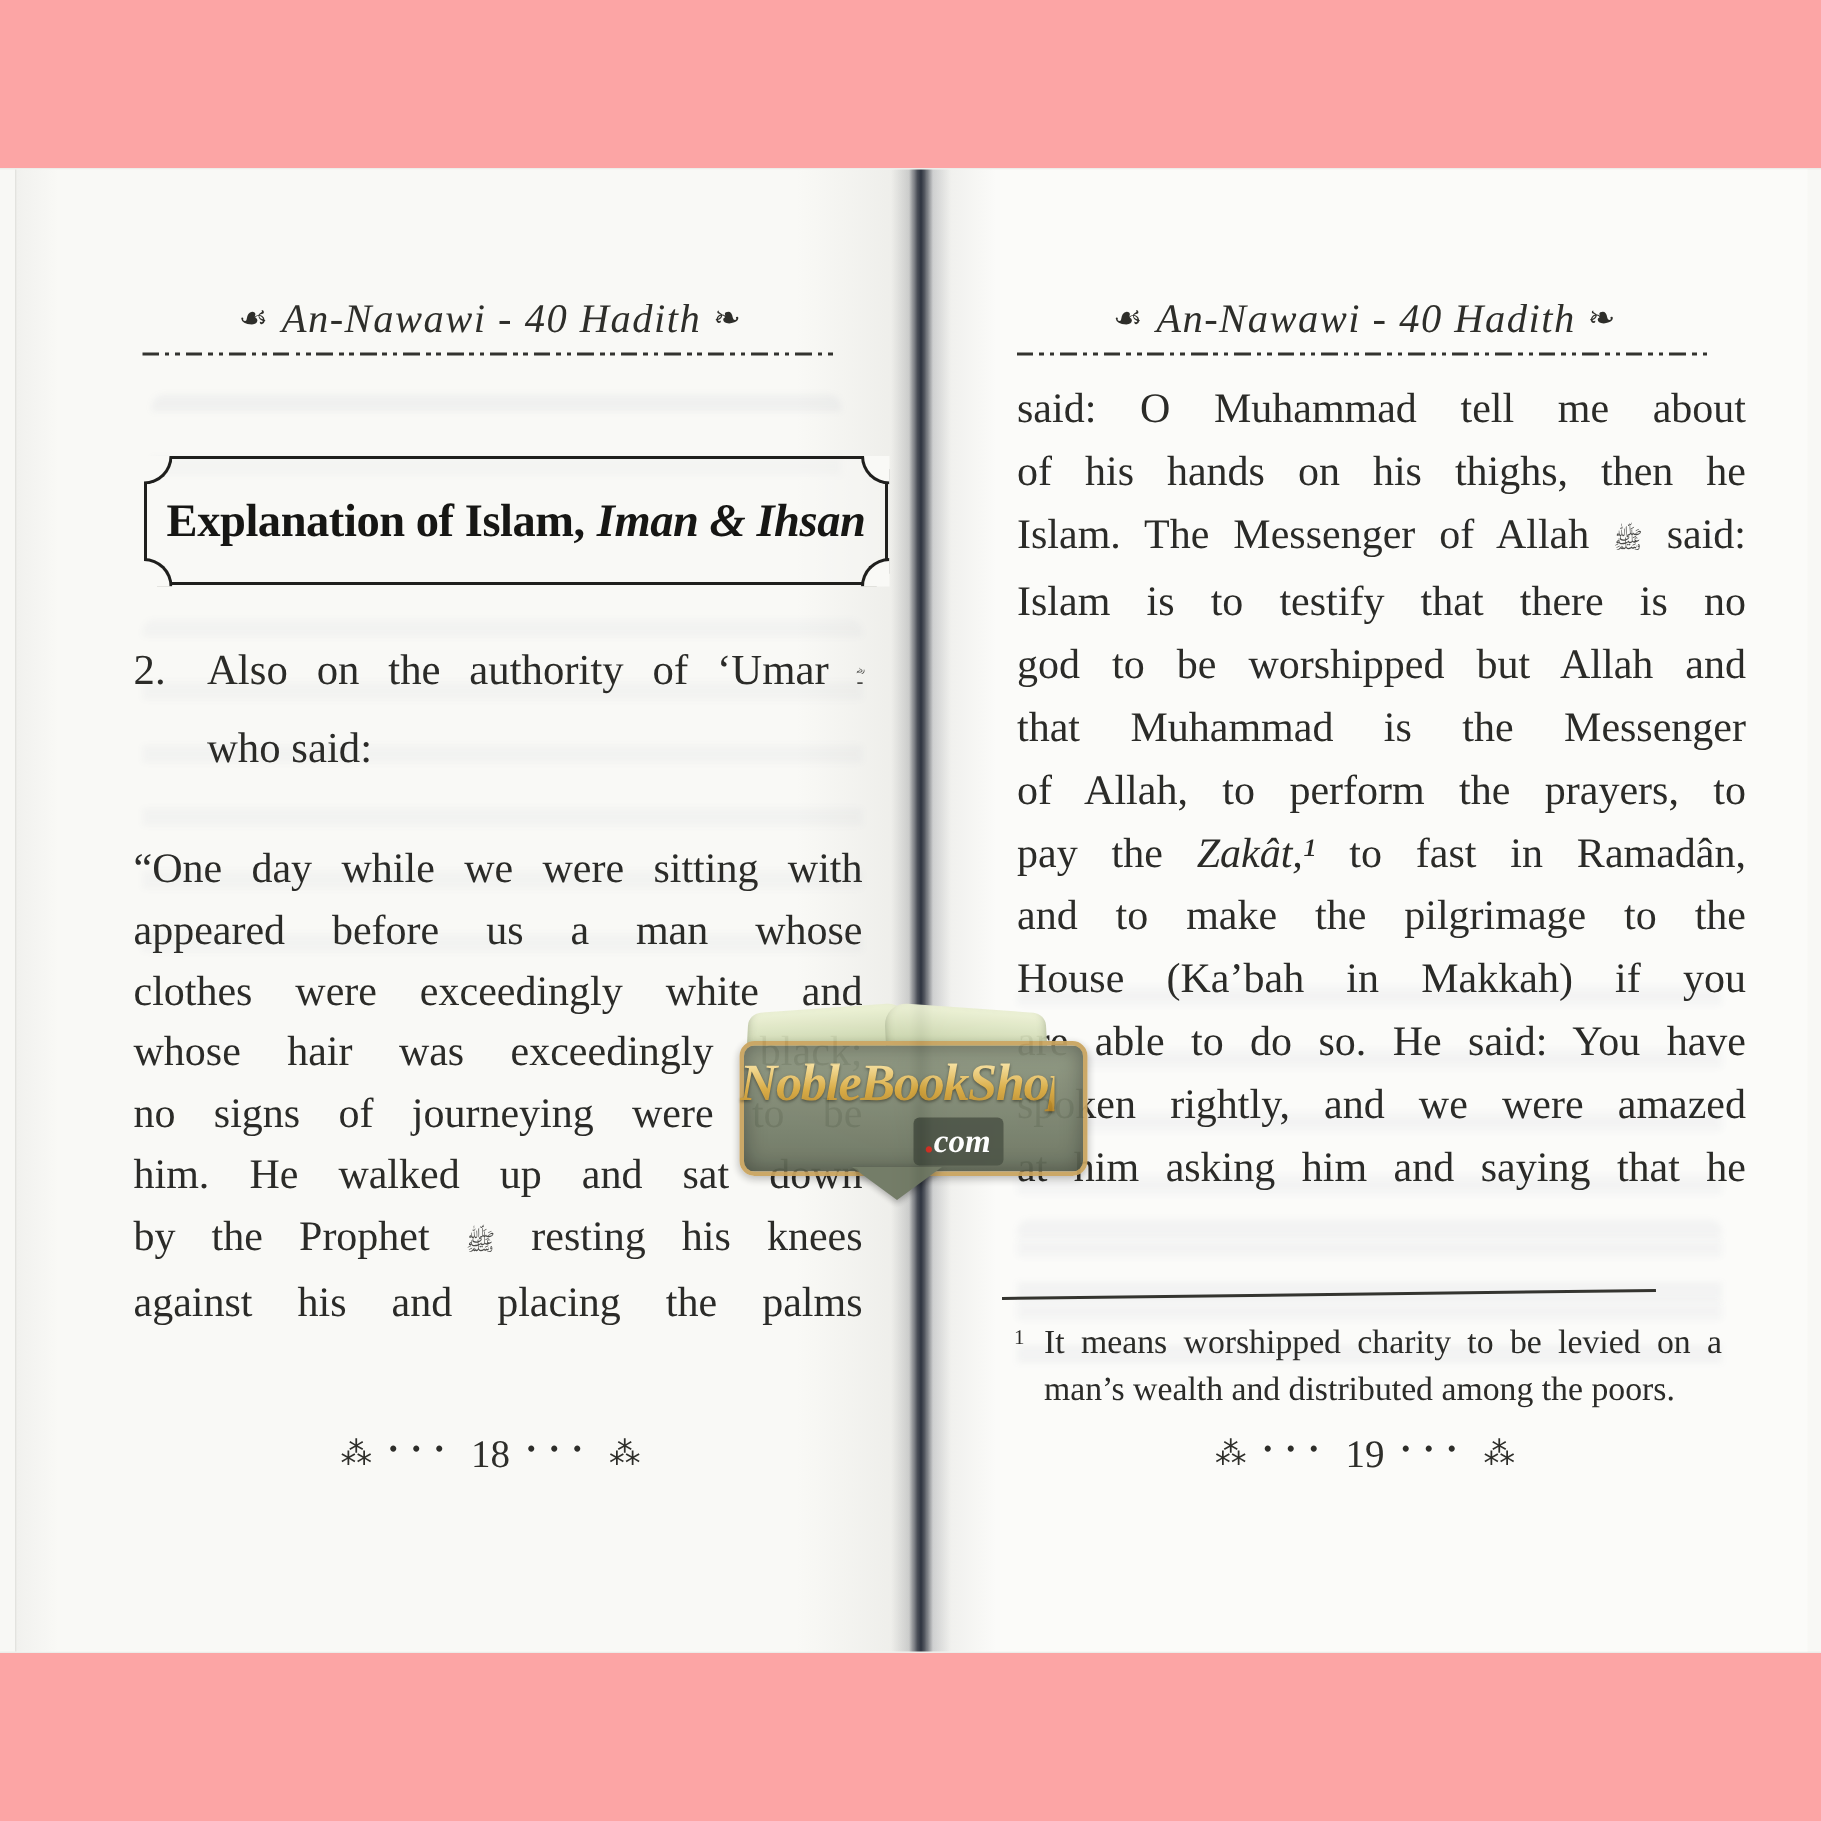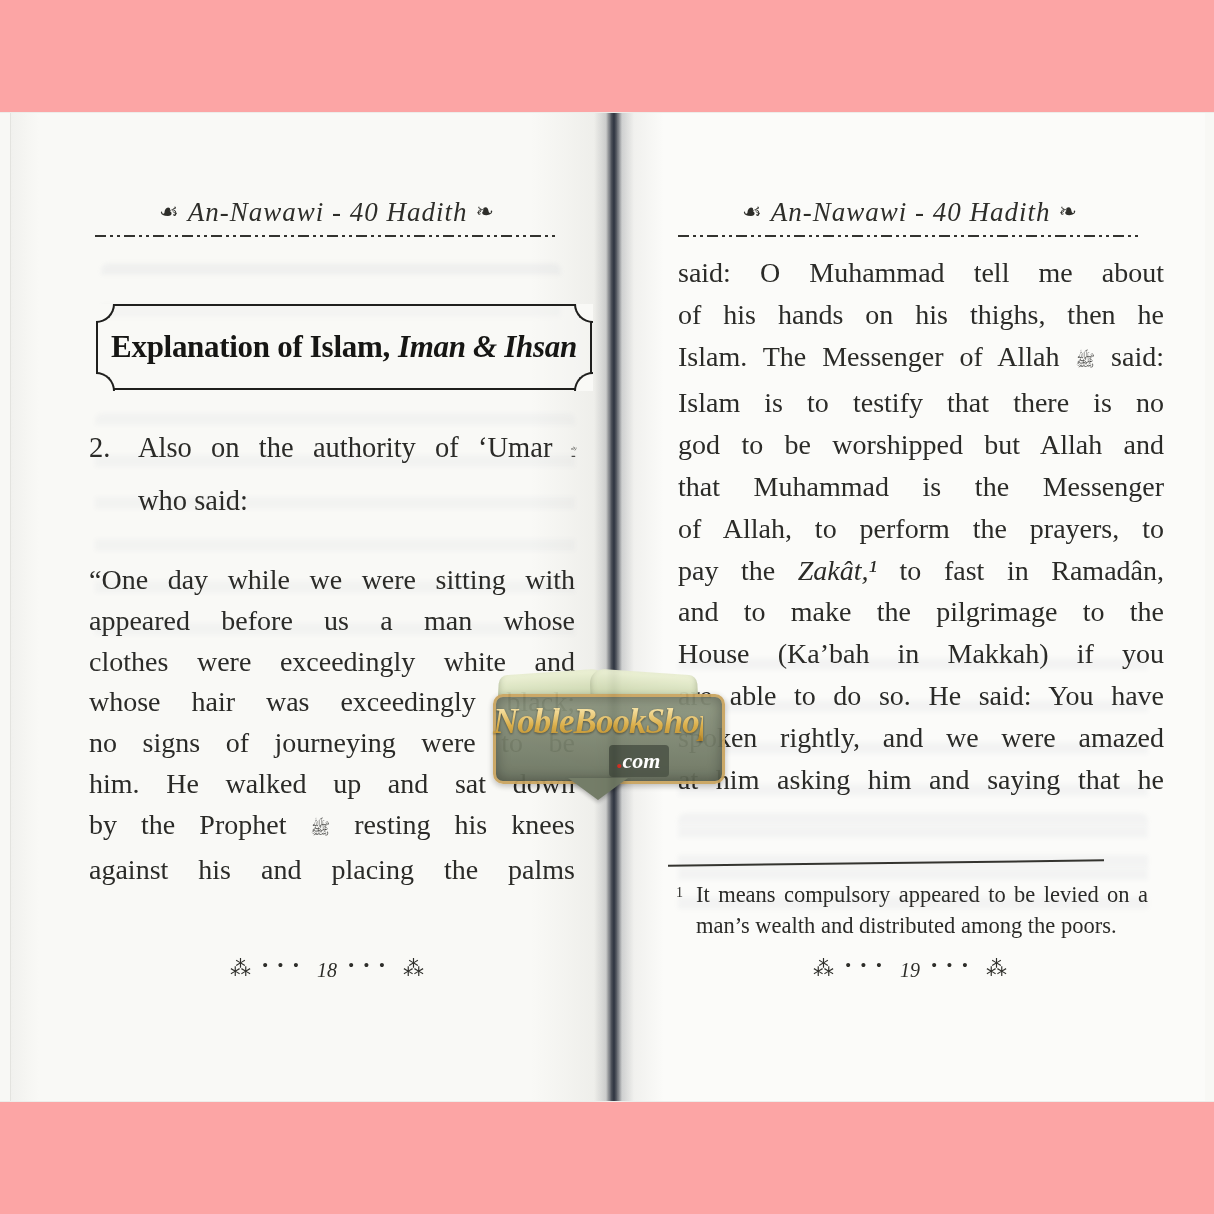--- a/index.html
+++ b/index.html
@@ -64,21 +64,21 @@
   .fn-rule{position:absolute;z-index:1;left:50px;top:749px;width:436px;height:2.4px;background:#34342f;transform:rotate(-.7deg);}
   .footnote{position:absolute;z-index:1;left:78px;top:766px;width:452px;font-size:22.5px;line-height:31px;}
   .fn-marker{position:absolute;left:-20px;top:-2px;font-size:14px;}
 
   
   .pfoot{position:absolute;z-index:1;top:842px;text-align:center;font-size:25px;color:#2e2e2a;}
   .page-left .pfoot{left:66px;width:500px;}
   .page-right .pfoot{left:42px;width:500px;}
   .pfoot .ast{font-family:"DejaVu Sans",sans-serif;font-size:21px;position:relative;top:-2px;}
   .pfoot .dots{letter-spacing:7px;padding:0 10px;position:relative;top:-4px;font-weight:bold;}
-  .pfoot .pnum{font-size:20px;font-style:italic;}
+  .pfoot .pnum{font-size:26px;}
 
   
   .wm{position:absolute;left:493px;top:559px;width:210px;height:132px;z-index:6;opacity:.94;}
   .wm-top{position:absolute;top:0;width:108px;height:36px;background:linear-gradient(180deg,#eef3d6,#b9c799);box-shadow:inset 0 -4px 6px rgba(90,100,70,.45);}
   .wm-top-l{left:5px;border-radius:8px 16px 0 0;transform:rotate(-4deg) skewX(-7deg);}
   .wm-top-r{right:5px;border-radius:16px 8px 0 0;transform:rotate(4deg) skewX(7deg);}
   .wm-body{position:absolute;top:22px;left:0;width:226px;height:84px;
     background:linear-gradient(180deg,#8d967f,#69725e);border:3px solid #c9a45f;border-radius:10px;
     box-shadow:inset 0 0 14px rgba(0,0,0,.38),0 2px 6px rgba(0,0,0,.28);}
   .wm-vee{position:absolute;top:106px;left:50%;transform:translateX(-50%);width:0;height:0;
@@ -169,21 +169,21 @@
           <div class="tline">House (Ka’bah in Makkah) if you</div>
           <div class="tline">are able to do so. He said: You have</div>
           <div class="tline">spoken rightly, and we were amazed</div>
           <div class="tline">at him asking him and saying that he</div>
         </div>
 
       <div class="fn-rule"></div>
       <div class="footnote">
         <span class="fn-marker">1</span>
         <div>
-            <div class="tline">It means compulsory appeared to be levied on a</div>
+            <div class="tline">It means worshipped charity to be levied on a</div>
             <div class="tline ragged">man’s wealth and distributed among the poors.</div>
           </div>
       </div>
 
       <div class="pfoot">
         <span class="ast">⁂</span><span class="dots">···</span><span class="pnum">19</span><span class="dots">···</span><span class="ast">⁂</span>
       </div>
     </div>
 
     <div class="spine"></div>

